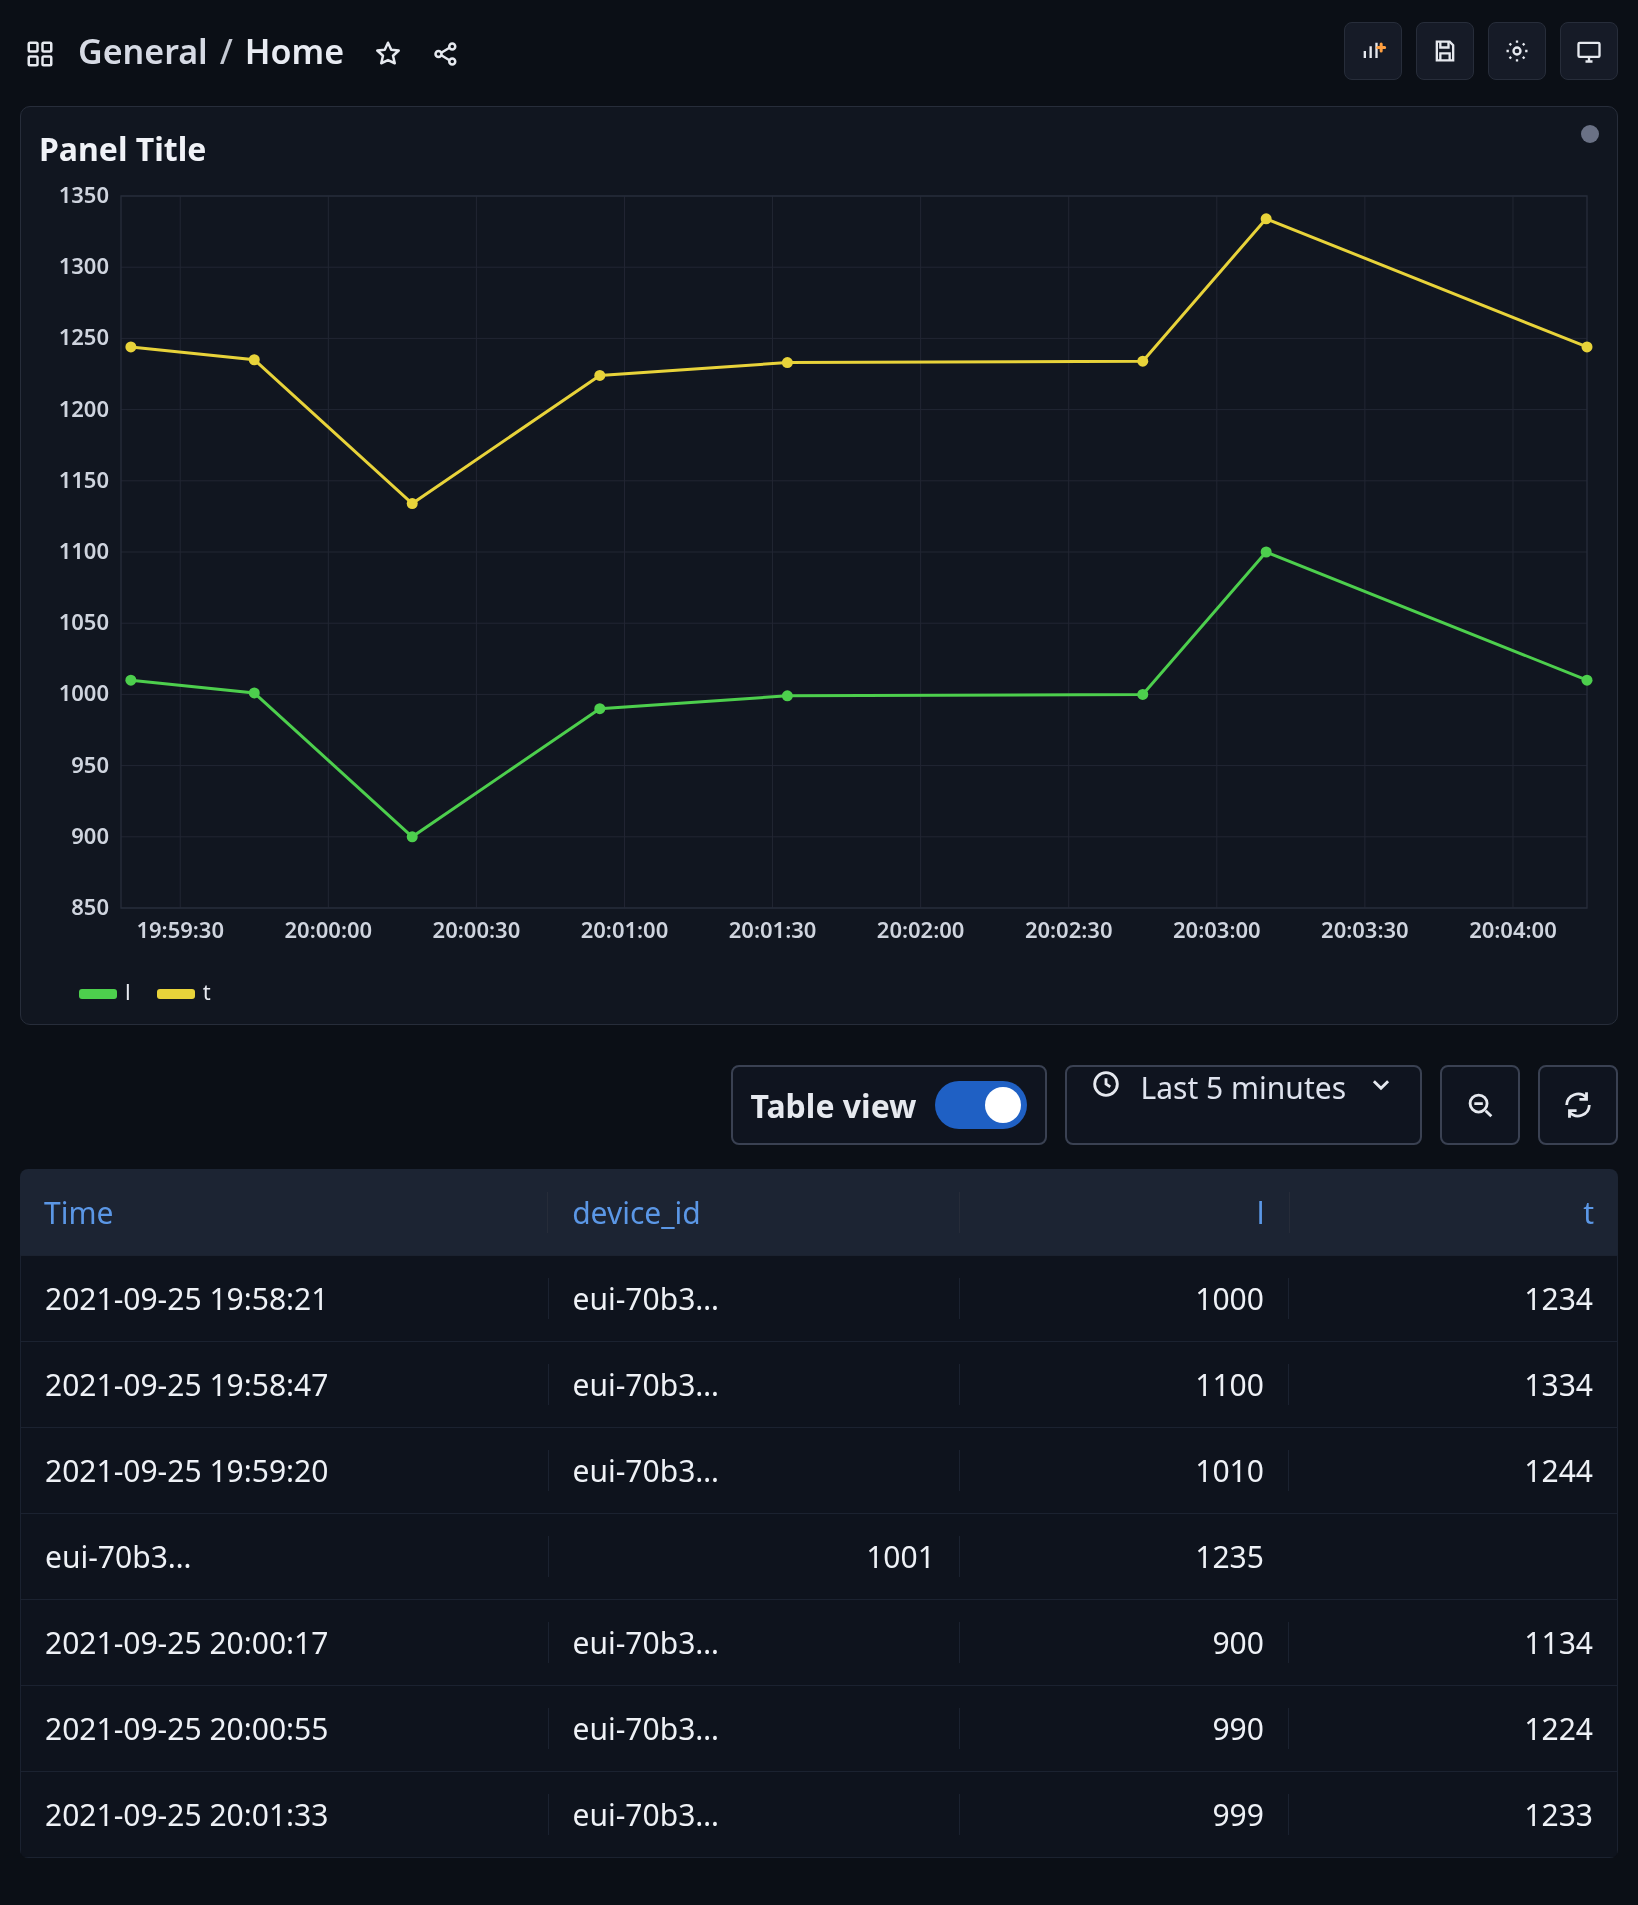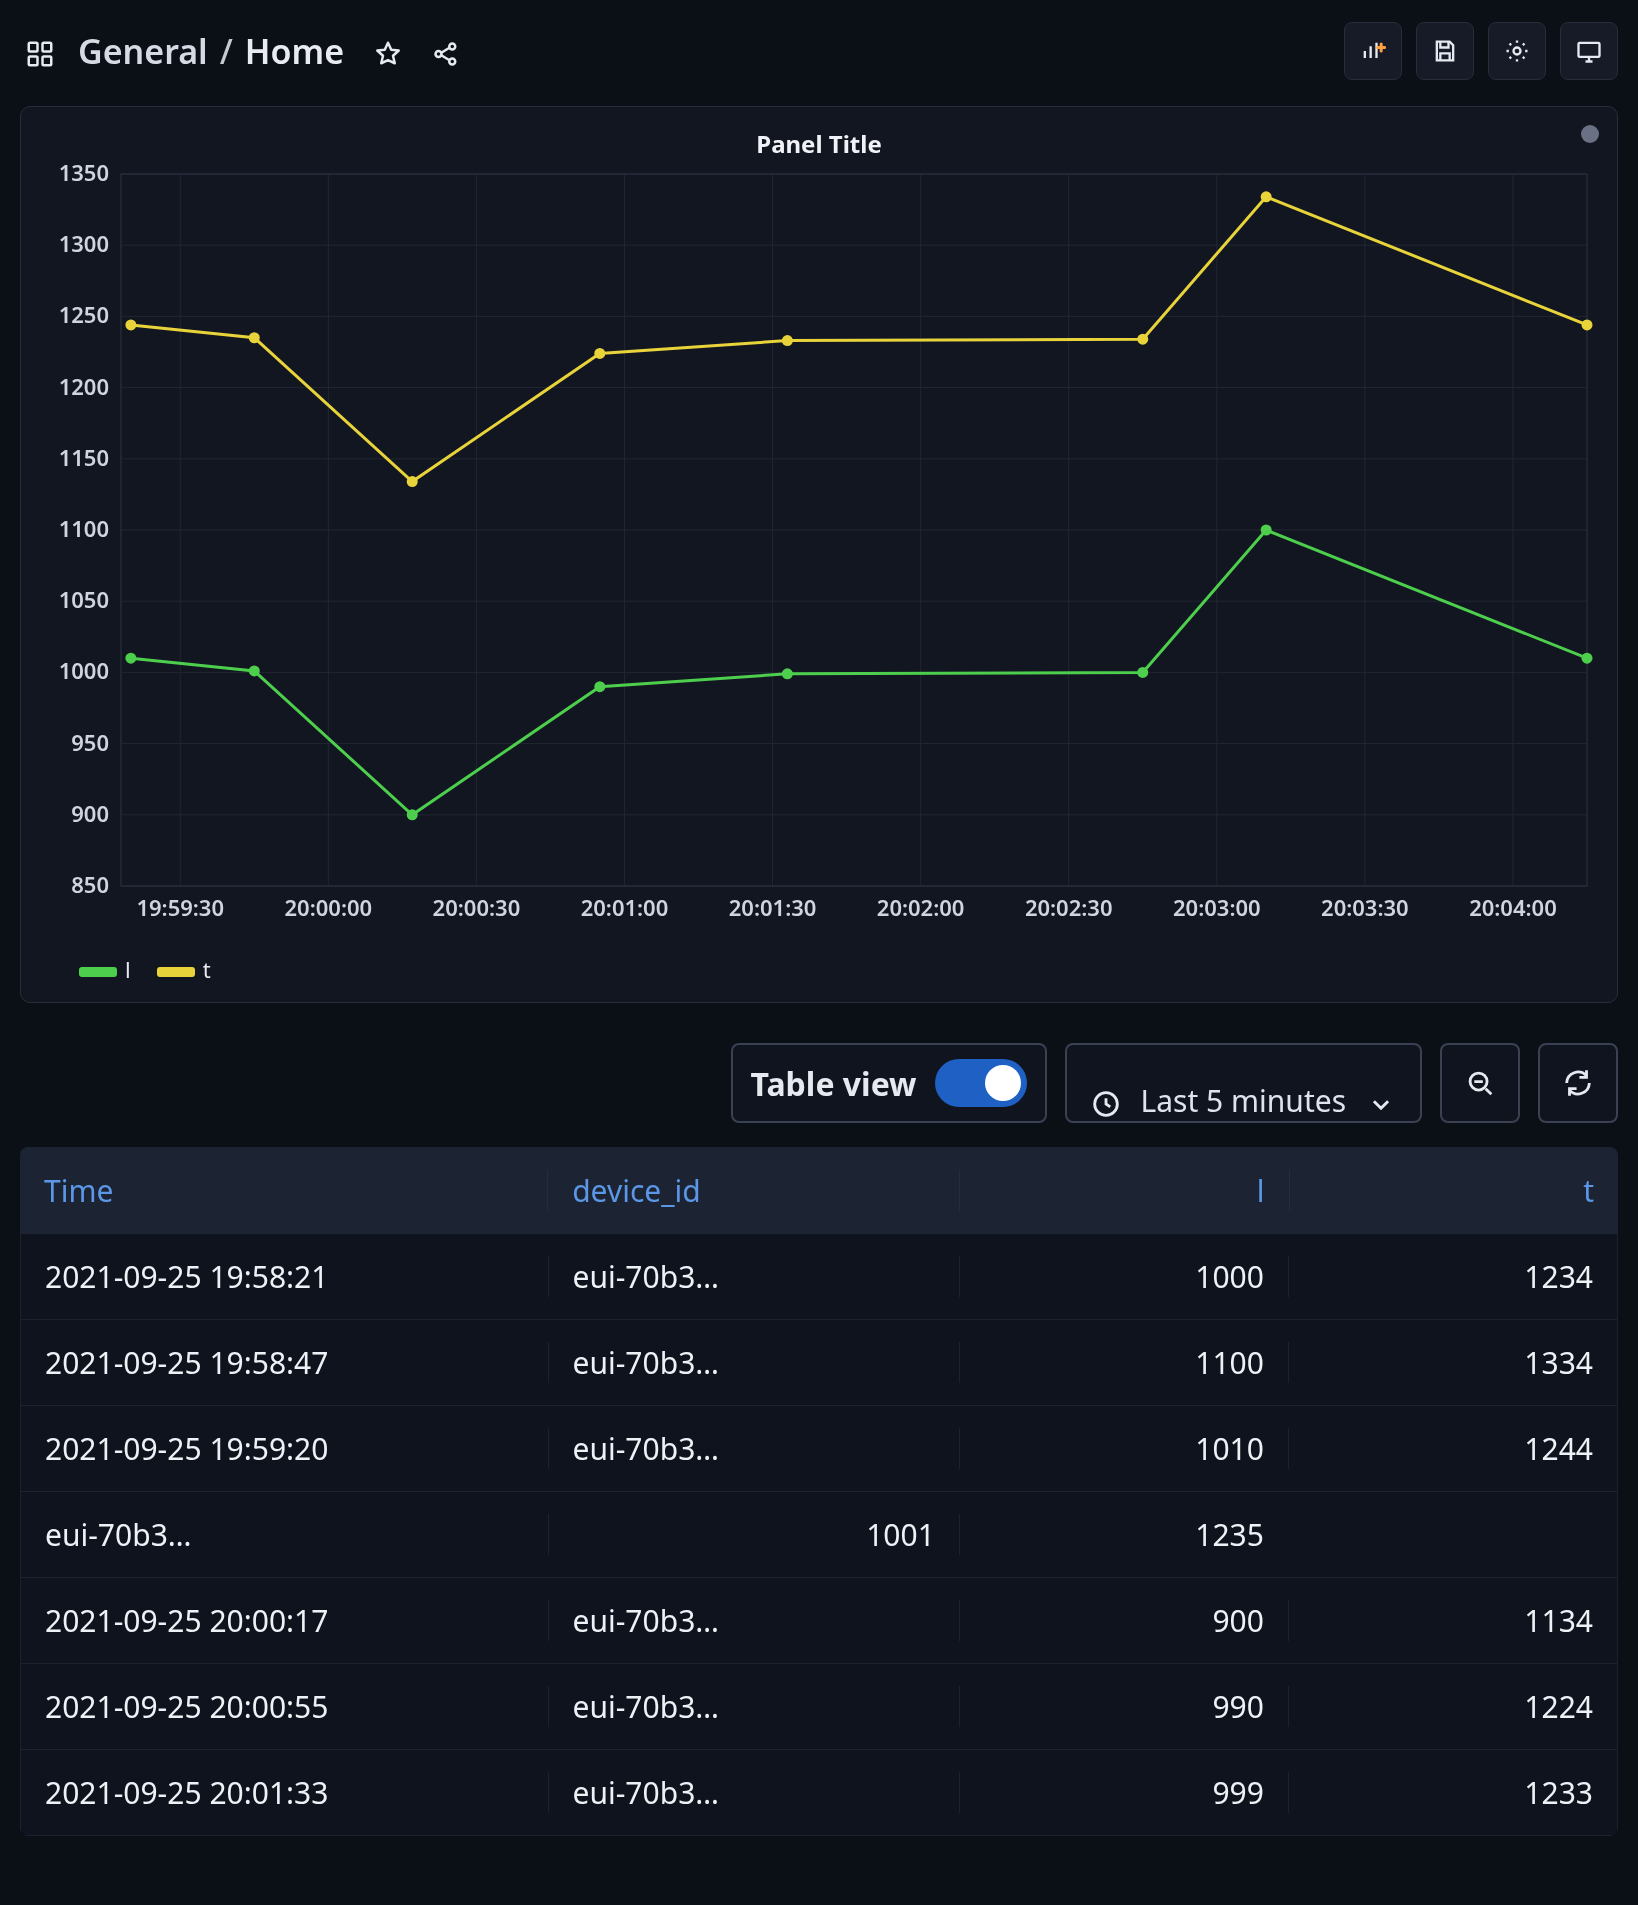--- a/index.html
+++ b/index.html
@@ -36,21 +36,21 @@
   .ib svg{width:28px;height:28px}
   .tb-right{display:flex;align-items:center;gap:14px}
   .mini-icon{display:flex;align-items:center;justify-content:center;width:40px;height:40px}
   .mini-icon svg{width:30px;height:30px}
 
   
   .panel{margin:10px 20px 30px 20px;border:1px solid var(--border);border-radius:10px;
     background:var(--panel);padding:20px 18px 18px 18px;position:relative}
   .panel .dot{position:absolute;right:18px;top:18px;width:18px;height:18px;border-radius:50%;
     background:#6a7185}
-  .panel h2{margin:0 0 4px 0;text-align:center;font-size:24px;font-weight:700;color:#f0f2f7}
+  .panel h2{margin:0 0 16px 0;text-align:left;font-size:32px;font-weight:700;color:#f0f2f7}
   .chart-wrap{position:relative}
   .chart{display:block;width:100%}
   .legend{display:flex;align-items:center;gap:26px;margin-top:10px;padding-left:40px;
     font-size:22px;color:#e7eaf0}
   .swatch{display:inline-block;width:38px;height:10px;border-radius:3px;vertical-align:middle;margin-right:8px}
 
   
   .controls{display:flex;align-items:center;gap:18px;justify-content:flex-end;
     margin:40px 20px 24px 20px;flex-wrap:wrap}
   .group{display:flex;align-items:center;gap:18px;border:2px solid var(--border2);
@@ -58,21 +58,21 @@
   .tableview-label{font-size:32px;font-weight:700}
   .switch{width:92px;height:48px;border-radius:48px;background:var(--accent);position:relative}
   .switch .knob{position:absolute;right:6px;top:6px;width:36px;height:36px;border-radius:50%;
     background:#fff}
   .seg{display:flex;align-items:center;border:2px solid var(--border2);border-radius:8px;
     padding:6px;background:#0f141f;height:80px}
   .seg button{border:0;background:transparent;color:#cfd4e1;font-size:30px;font-weight:600;
     padding:14px 30px;border-radius:6px;cursor:pointer}
   .seg button.active{background:#303747;color:#fff}
   .time-group{display:flex;align-items:center;gap:18px}
-  .time-btn{display:flex;align-items:flex-end;gap:18px;border:2px solid var(--border2);
+  .time-btn{display:flex;align-items:flex-start;gap:18px;border:2px solid var(--border2);
     border-radius:8px;padding:0 22px;height:80px;background:#0f141f;font-size:30px;color:#dfe3ee}
   .zoom-btn,.refresh-btn{width:80px;height:80px;border:2px solid var(--border2);border-radius:8px;
     background:#0f141f;display:flex;align-items:center;justify-content:center}
   .zoom-btn svg,.refresh-btn svg,.time-btn svg{width:34px;height:34px}
 
   
   .table{margin:0 20px 40px 20px;border-radius:8px;overflow:hidden}
   .thead,.trow{display:grid;grid-template-columns:3.2fr 2.5fr 2fr 2fr}
   .thead{background:var(--panel3);height:86px;align-items:center}
   .thead .th{padding:0 24px;font-size:30px;color:var(--blue)}

